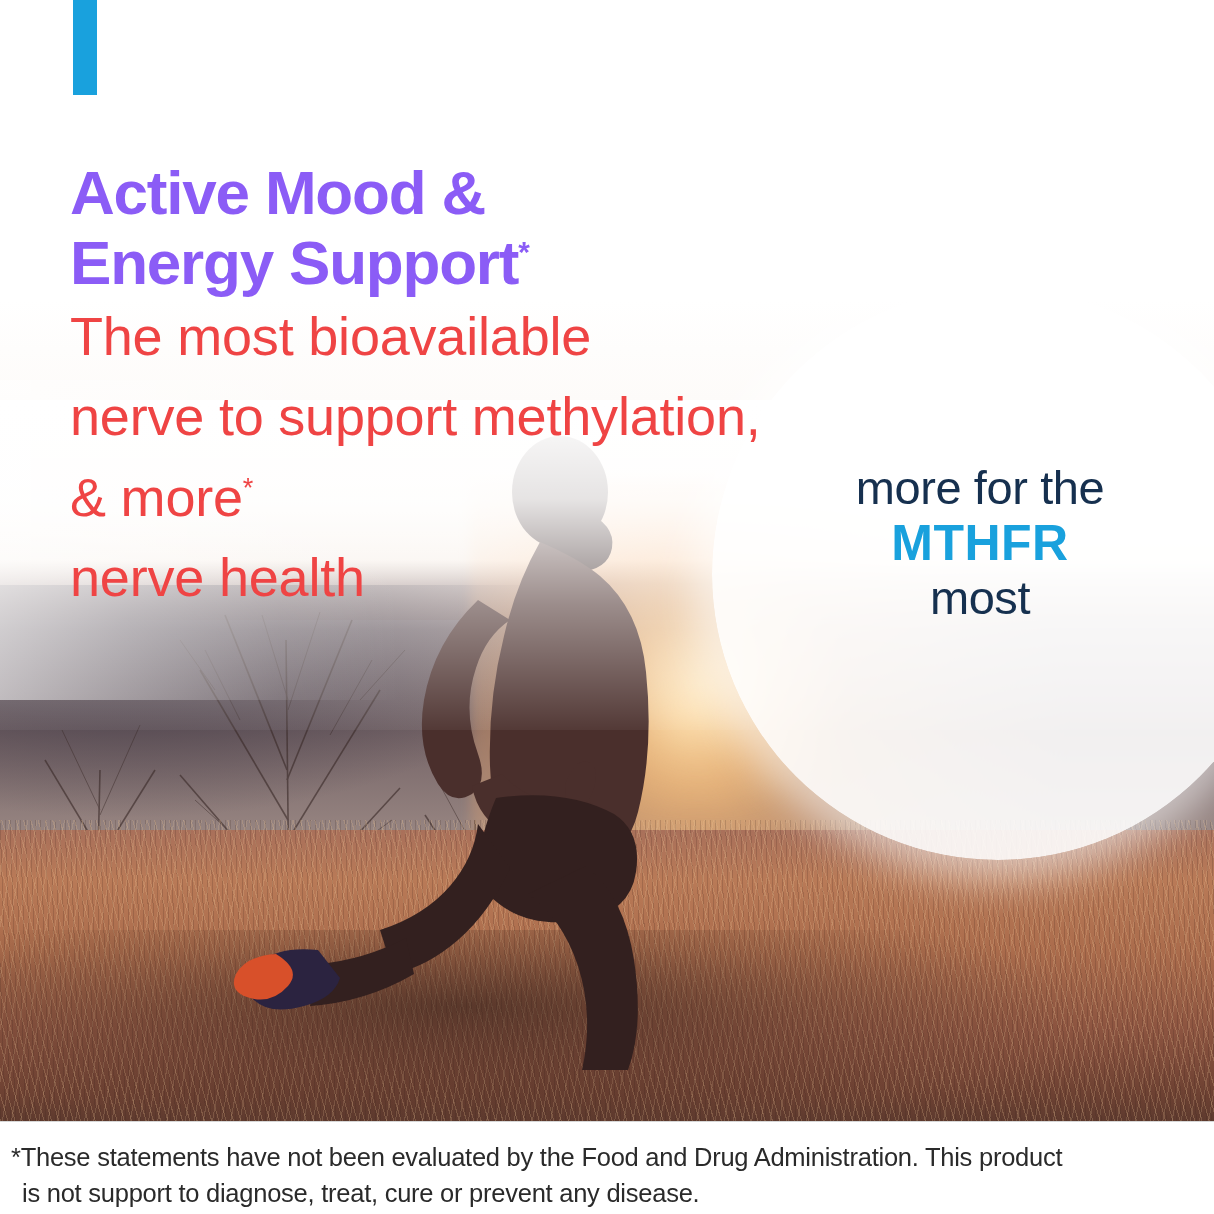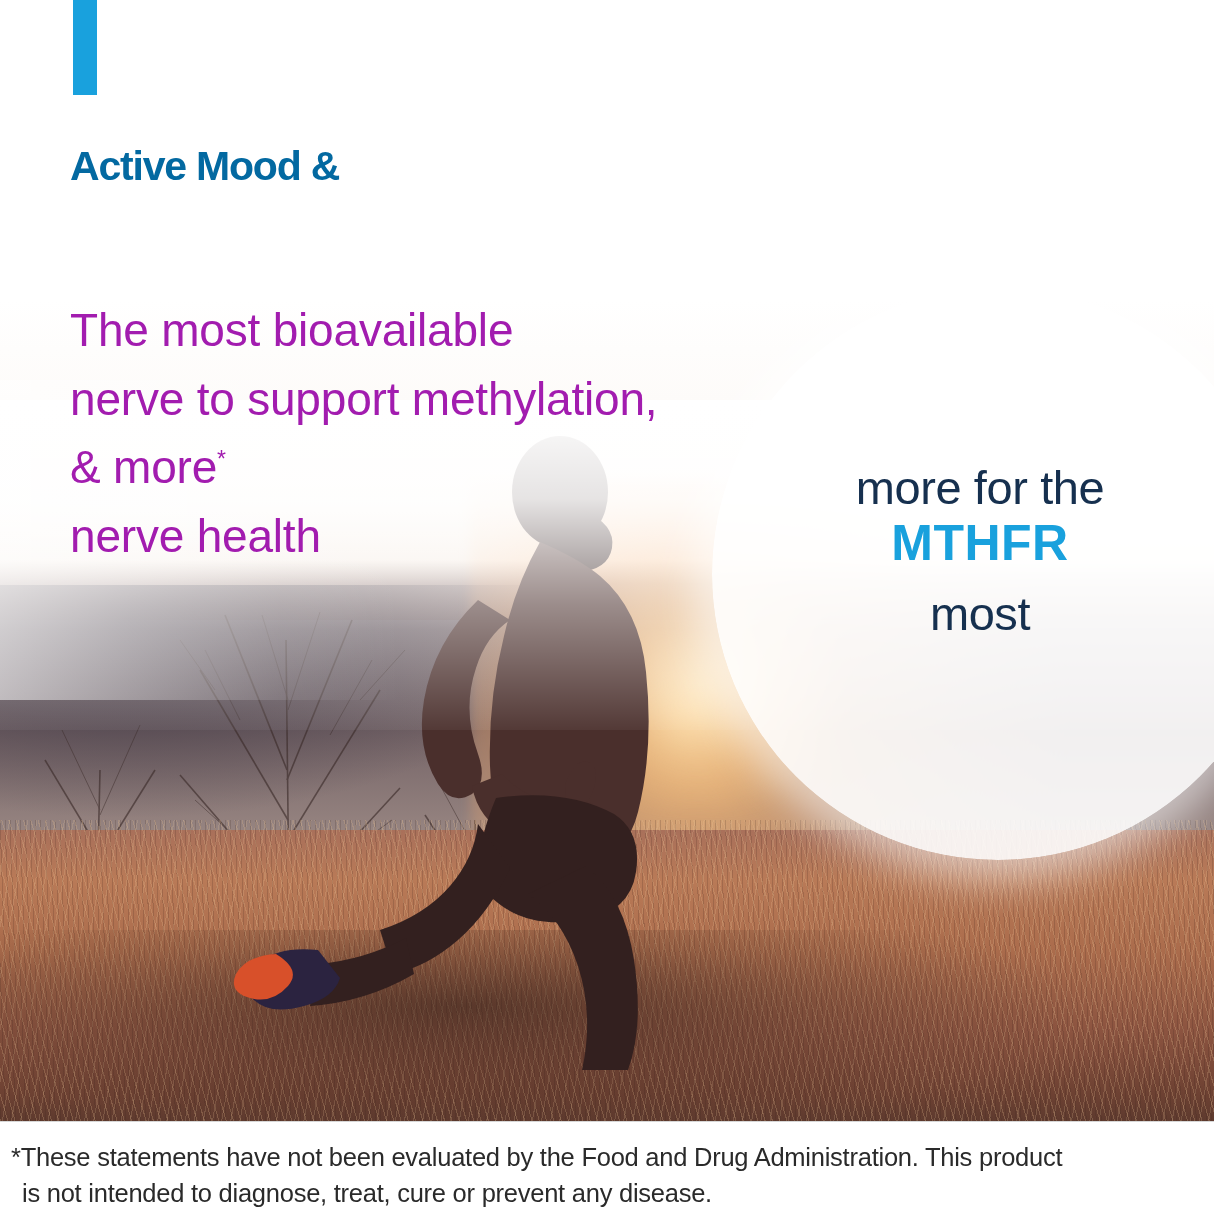--- a/index.html
+++ b/index.html
@@ -151,55 +151,55 @@
     line-height:1.10;
     font-weight:400;
     letter-spacing:-0.4px;
   }
   .badge-text .mthfr{
     display:block;
     color:#19a1dd;
     font-weight:700;
     font-size:50px;
     letter-spacing:0.5px;
-    margin:2px 0 17px;
+    margin:2px 0 1px;
   }
   .badge-text .ln{ display:block; }
 
   
   .accent-bar{
     position:absolute;
     left:73px; top:0;
     width:24px; height:95px;
     background:#19a1dd;
   }
   .headline{
     position:absolute;
     left:70px; top:116px;
     width:700px;
-    color:#0369a1;
+    color:#8b5cf6;
     font-weight:700;
-    font-size:41px;
+    font-size:62px;
     line-height:1.14;
     letter-spacing:-1.2px;
   }
   .headline .ln{ display:block; }
   .headline sup{
     font-size:0.48em;
     font-weight:700;
     vertical-align:super;
     line-height:0;
   }
   .subhead{
     position:absolute;
     left:70px; top:296px;
     width:700px;
-    color:#a21caf;
+    color:#ef4444;
     font-weight:400;
-    font-size:46px;
+    font-size:54px;
     line-height:1.49;
     letter-spacing:-0.2px;
   }
   .subhead .ln{ display:block; }
   .subhead sup{
     font-size:0.50em;
     vertical-align:super;
     line-height:0;
   }
 
@@ -306,29 +306,30 @@
   <div class="badge-text">
     <span class="ln">more for the</span>
     <span class="mthfr">MTHFR</span>
     <span class="ln">most</span>
   </div>
 
   <div class="accent-bar"></div>
 
   <h1 class="headline">
     <span class="ln">Active Mood &amp;</span>
+    <span class="ln"><span>Energy Support</span><sup>*</sup></span>
   </h1>
 
   <div class="subhead">
     <span class="ln">The most bioavailable</span>
     <span class="ln">nerve to support methylation,</span>
     <span class="ln"><span>&amp; more</span><sup>*</sup></span>
     <span class="ln">nerve health</span>
   </div>
 
   <div class="footer">
     <div class="footer-text">
       <span class="ln">*These statements have not been evaluated by the Food and Drug Administration. This product</span>
-      <span class="ln2">is not intended to diagnose, treat, cure or prevent any disease.</span>
+      <span class="ln2">is not support to diagnose, treat, cure or prevent any disease.</span>
     </div>
   </div>
 
 </div>
 
 </body></html>

